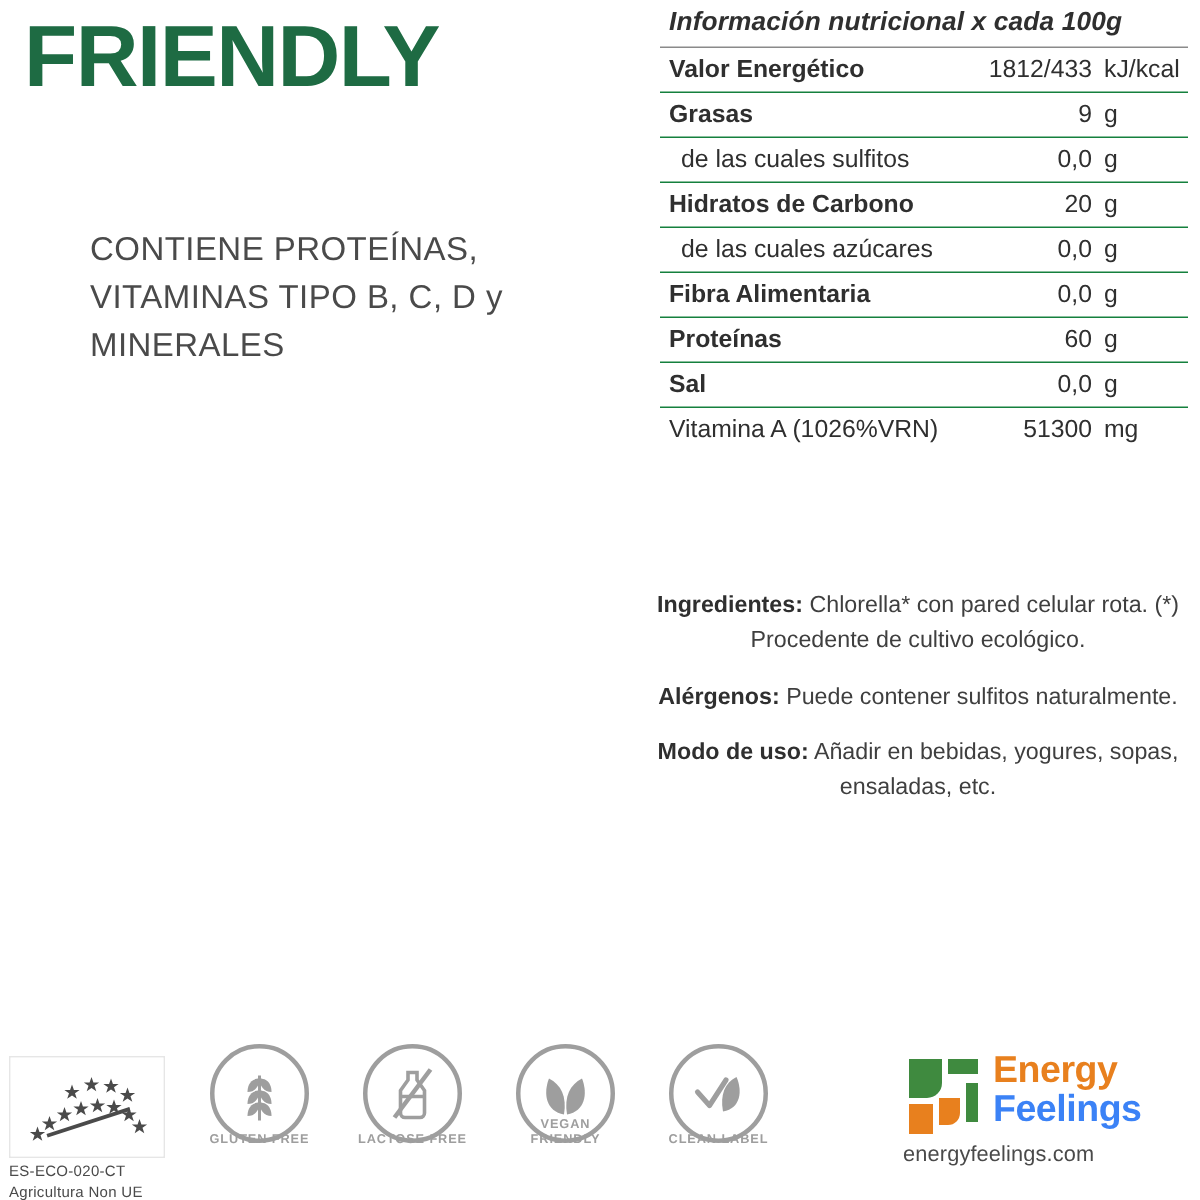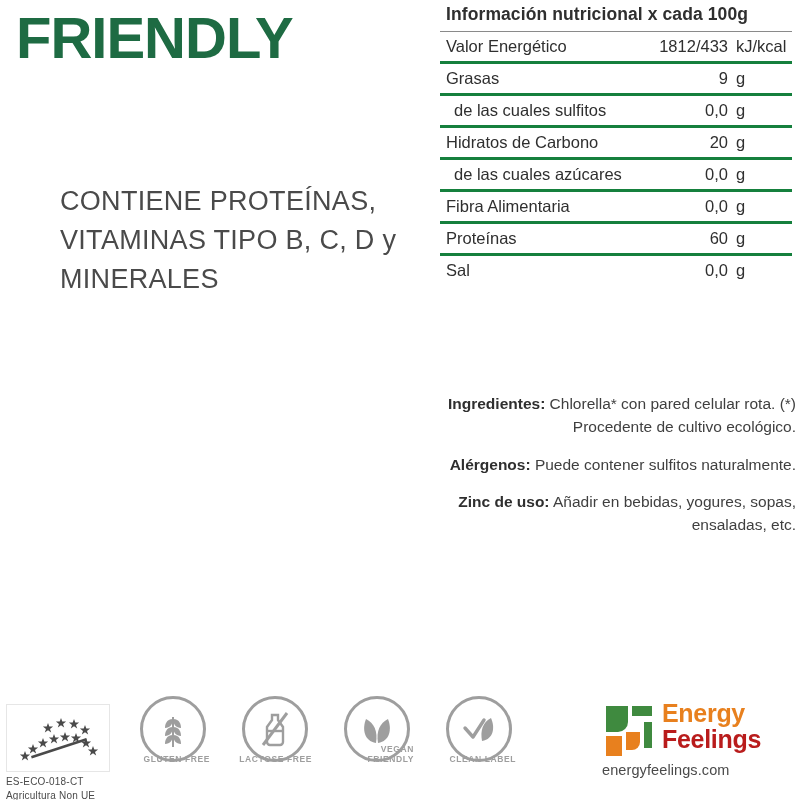--- a/index.html
+++ b/index.html
@@ -27,68 +27,68 @@
     font-weight: bold;
     letter-spacing: -1px;
     color: #1e6b43;
     font-family: "Liberation Sans", sans-serif;
     line-height: 1.05;
   }
   #product-subtitle {
     position: absolute;
     left: 60px; top: 150px;
     width: 340px;
-    font-size: 27px;
+    font-size: 22px;
     line-height: 1.45;
     color: #4a4a4a;
     letter-spacing: 0.3px;
-    margin-top: 32px;
   }
 
   
   #nutrition-block {
     position: absolute;
     left: 440px; top: 4px;
     width: 352px;
   }
   #nutrition-title {
     font-size: 17.5px;
     font-weight: bold;
     color: #2f2f2f;
     padding: 0 0 6px 6px;
     letter-spacing: 0.1px;
+    font-style: italic;
   }
   table.nutri {
     width: 100%;
     border-collapse: collapse;
     font-size: 16.5px;
     color: #2f2f2f;
   }
-  table.nutri tr { border-top: 3px solid #15803d; }
+  table.nutri tr { border-top: 1px solid #15803d; }
   table.nutri tr:first-child { border-top: 1px solid #8a8a8a; }
   table.nutri td {
     padding: 5px 2px 5px 6px;
     vertical-align: baseline;
     white-space: nowrap;
   }
   td.nut-name { text-align: left; }
-  td.nut-name.bold { font-weight: normal; }
+  td.nut-name.bold { font-weight: bold; }
   td.nut-name.sub { padding-left: 14px; font-weight: normal; }
   td.nut-val { text-align: right; padding-right: 6px; width: 86px; }
   td.nut-unit { text-align: left; width: 62px; padding-left: 8px; }
 
   
   #info-block {
     position: absolute;
     left: 428px; top: 392px;
     width: 368px;
     font-size: 15.5px;
     line-height: 1.5;
     color: #3f3f3f;
-    text-align: right;
+    text-align: center;
   }
   #info-block p { margin: 0 0 14px 0; }
   #info-block .lbl { font-weight: bold; color: #2f2f2f; }
   #info-block p.storage {
     font-size: 13.5px;
     margin-top: 18px;
     color: #4a4a4a;
   }
 
   
@@ -121,21 +121,21 @@
 
   
   .badges {
     position: absolute;
     left: 136px; top: 6px;
     display: flex;
     gap: 28px;
   }
   .badge {
     width: 74px;
-    text-align: right;
+    text-align: center;
     position: relative;
   }
   .badge .ring {
     width: 66px; height: 66px;
     margin: 0 auto;
     border: 3px solid #9e9e9e;
     border-radius: 50%;
     position: relative;
     display: flex;
     align-items: center;
@@ -166,21 +166,21 @@
   }
   #brand-text {
     position: absolute;
     left: 60px; top: 0px;
   }
   #brand-energy {
     font-size: 25px; font-weight: bold; color: #e8801e;
     line-height: 1.05; letter-spacing: -0.3px;
   }
   #brand-feelings {
-    font-size: 25px; font-weight: bold; color: #b91c1c;
+    font-size: 25px; font-weight: bold; color: #3b82f6;
     line-height: 1.05; letter-spacing: -0.3px;
   }
   #brand-url {
     position: absolute;
     left: 0px; top: 62px;
     font-size: 14.5px;
     color: #4a4a4a;
     letter-spacing: 0.1px;
   }
 </style>
@@ -228,34 +228,39 @@
       </tr>
       <tr>
         <td class="nut-name bold">Proteínas</td>
         <td class="nut-val">60</td>
         <td class="nut-unit">g</td>
       </tr>
       <tr>
         <td class="nut-name bold">Sal</td>
         <td class="nut-val">0,0</td>
         <td class="nut-unit">g</td>
+      </tr>
+      <tr>
+        <td class="nut-name">Vitamina A (1026%VRN)</td>
+        <td class="nut-val">51300</td>
+        <td class="nut-unit">mg</td>
       </tr>
     </tbody>
   </table>
 </div>
 
 <div id="info-block">
   <p>
     <span class="lbl">Ingredientes:</span><span> Chlorella* con pared celular rota. (*) Procedente de cultivo ecológico.</span>
   </p>
   <p>
     <span class="lbl">Alérgenos:</span><span> Puede contener sulfitos naturalmente.</span>
   </p>
   <p>
-    <span class="lbl">Zinc de uso:</span><span> Añadir en bebidas, yogures, sopas, ensaladas, etc.</span>
+    <span class="lbl">Modo de uso:</span><span> Añadir en bebidas, yogures, sopas, ensaladas, etc.</span>
   </p>
 </div>
 
 <div id="footer">
 
   <div id="eu-organic">
     <div id="eu-leaf">
       <svg width="102" height="66" viewBox="0 0 102 66">
         <rect x="0" y="0" width="102" height="66" fill="#ffffff"></rect>
         <g fill="#4a4a4a">
@@ -272,21 +277,21 @@
             <polygon points="41,18 42.3,21.6 46.1,21.6 43,23.9 44.2,27.5 41,25.3 37.8,27.5 39,23.9 35.9,21.6 39.7,21.6"></polygon>
             <polygon points="54,13 55.3,16.6 59.1,16.6 56,18.9 57.2,22.5 54,20.3 50.8,22.5 52,18.9 48.9,16.6 52.7,16.6"></polygon>
             <polygon points="67,14 68.3,17.6 72.1,17.6 69,19.9 70.2,23.5 67,21.3 63.8,23.5 65,19.9 61.9,17.6 65.7,17.6"></polygon>
             <polygon points="78,20 79.3,23.6 83.1,23.6 80,25.9 81.2,29.5 78,27.3 74.8,29.5 76,25.9 72.9,23.6 76.7,23.6"></polygon>
           </g>
           <rect x="24" y="51" width="58" height="2.5" transform="rotate(-18 24 51)"></rect>
         </g>
       </svg>
     </div>
     <div class="eu-caption">
-      <div>ES-ECO-018-CT</div>
+      <div>ES-ECO-020-CT</div>
       <div>Agricultura Non UE</div>
     </div>
   </div>
 
   <div class="badges">
 
     <div class="badge">
       <div class="ring">
         <svg width="34" height="40" viewBox="0 0 34 40" fill="none" stroke="#9e9e9e" stroke-width="2">
           <line x1="17" y1="38" x2="17" y2="8"></line>

